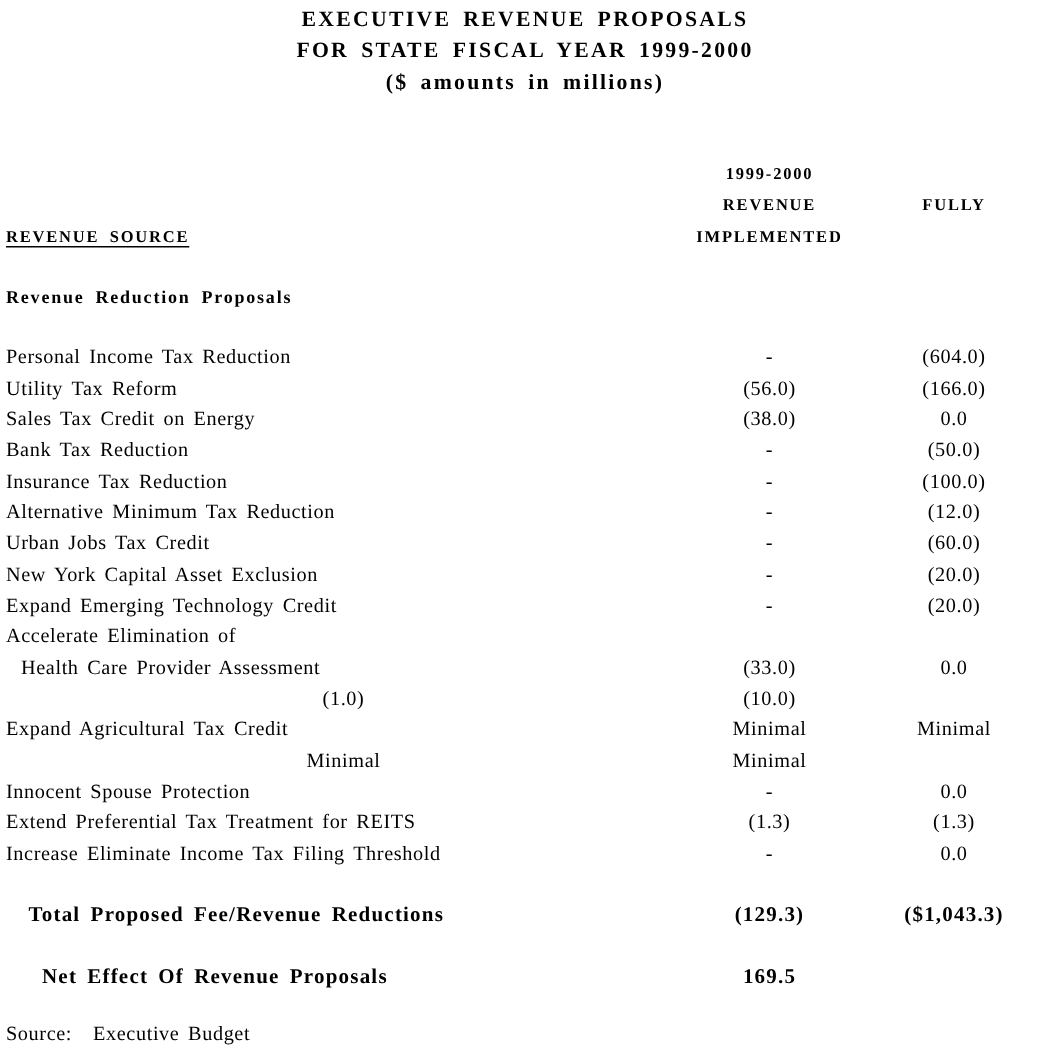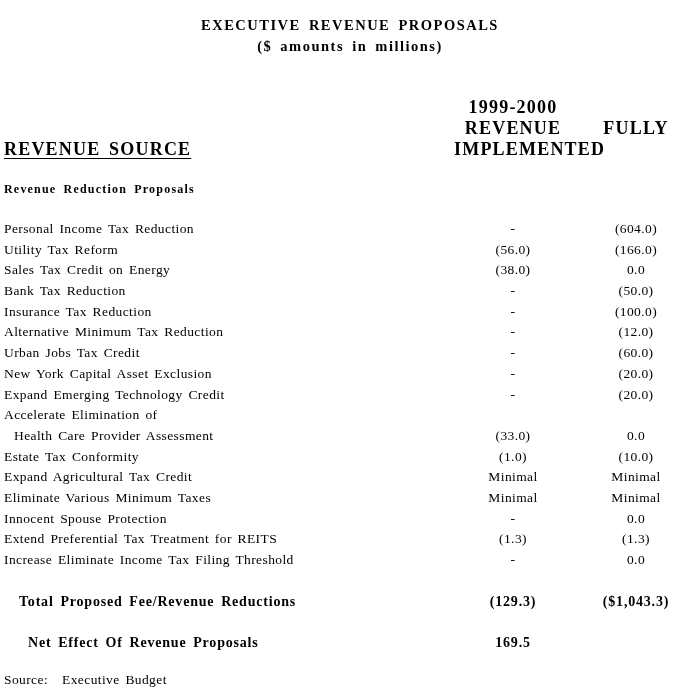--- a/index.html
+++ b/index.html
@@ -14,38 +14,38 @@
     background: #ffffff;
     color: #000000;
     font-family: "Liberation Serif", "DejaVu Serif", serif;
     font-size: 13.5px;
     letter-spacing: 0.4px;
     word-spacing: 2px;
     overflow: hidden;
     box-sizing: border-box;
   }
   .title {
-    padding-top: 15px;
+    padding-top: 3px;
     text-align: center;
     font-weight: bold;
     font-size: 14.5px;
     letter-spacing: 1.5px;
     word-spacing: 3px;
     line-height: 21px;
   }
   .grid3 {
     display: grid;
     grid-template-columns: 1fr 118px 128px;
     padding-left: 4px;
     box-sizing: border-box;
   }
   .header-grid {
     margin-top: 40px;
     font-weight: bold;
-    font-size: 18px;
+    font-size: 11px;
     letter-spacing: 1.2px;
     word-spacing: 3px;
     line-height: 21px;
   }
   .header-grid .c2, .header-grid .c3 { text-align: center; }
   .underlined {
     text-decoration: underline;
     text-underline-offset: 3px;
   }
   .section {
@@ -81,20 +81,21 @@
   }
   .footer .value { margin-left: 14px; }
 </style>
 </head>
 <body>
 
 <div class="page">
 
   <div class="title">
     <div>EXECUTIVE REVENUE PROPOSALS</div>
+    <div>FOR STATE FISCAL YEAR 1999-2000</div>
     <div>($ amounts in millions)</div>
   </div>
 
   <div class="grid3 header-grid">
     <div class="c1"></div>
     <div class="c2">1999-2000</div>
     <div class="c3"></div>
 
     <div class="c1"></div>
     <div class="c2">REVENUE</div>
@@ -156,31 +157,29 @@
       <div class="c1">Accelerate Elimination of</div>
       <div class="c2"></div>
       <div class="c3"></div>
     </div>
     <div class="grid3 row">
       <div class="c1 indent">Health Care Provider Assessment</div>
       <div class="c2">(33.0)</div>
       <div class="c3">0.0</div>
     </div>
     <div class="grid3 row">
-      <div class="c1">Estate Tax Conformity</div>
       <div class="c2">(1.0)</div>
       <div class="c3">(10.0)</div>
     </div>
     <div class="grid3 row">
       <div class="c1">Expand Agricultural Tax Credit</div>
       <div class="c2">Minimal</div>
       <div class="c3">Minimal</div>
     </div>
     <div class="grid3 row">
-      <div class="c1">Eliminate Various Minimum Taxes</div>
       <div class="c2">Minimal</div>
       <div class="c3">Minimal</div>
     </div>
     <div class="grid3 row">
       <div class="c1">Innocent Spouse Protection</div>
       <div class="c2">-</div>
       <div class="c3">0.0</div>
     </div>
     <div class="grid3 row">
       <div class="c1">Extend Preferential Tax Treatment for REITS</div>

